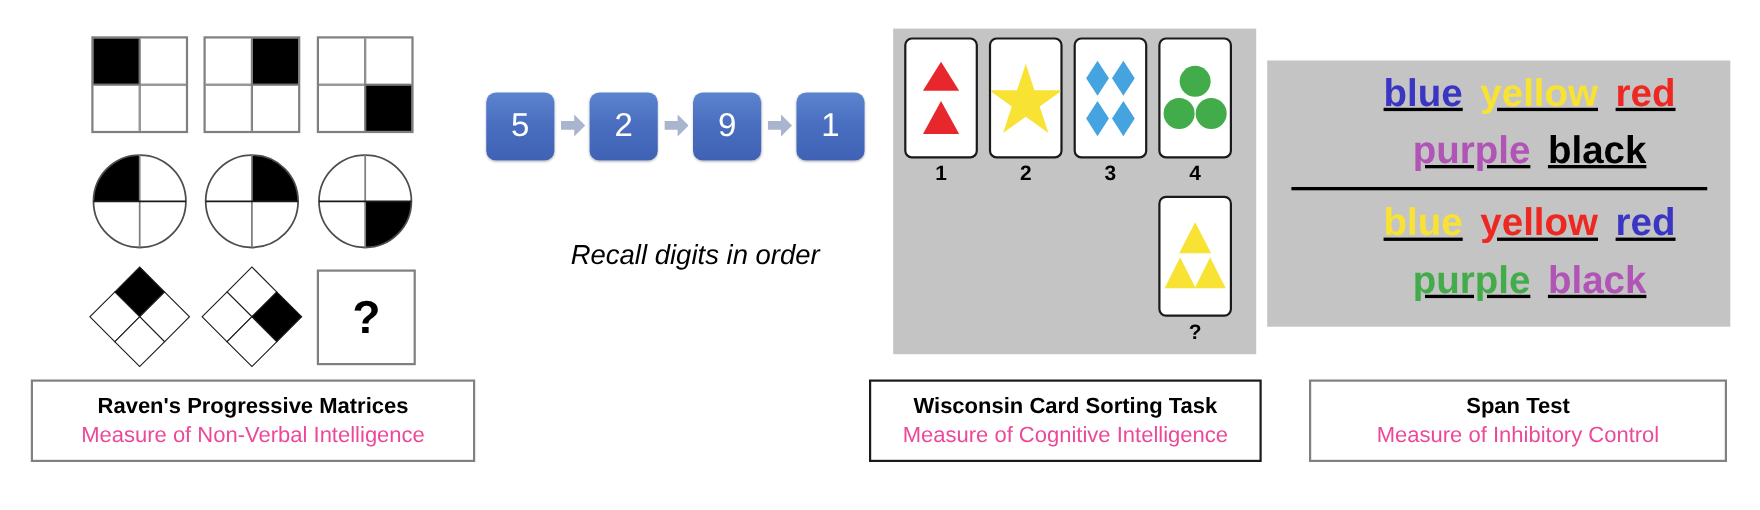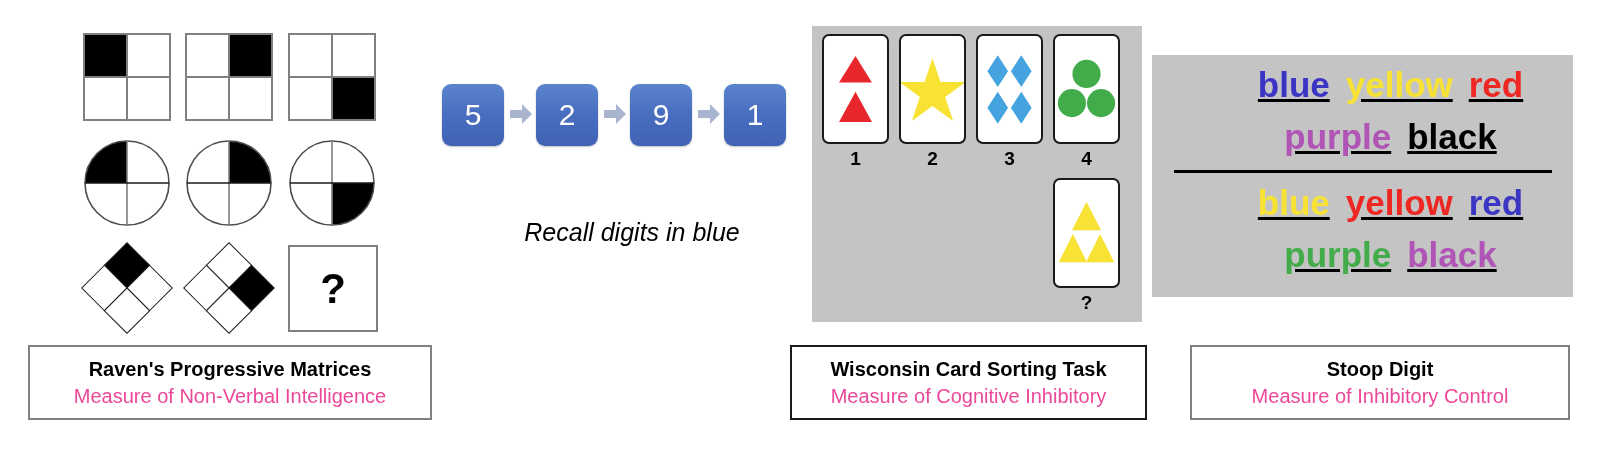--- a/index.html
+++ b/index.html
@@ -168,21 +168,21 @@
     <div class="digit-box" style="left:200px;">
       <span>9</span>
     </div>
     <svg class="digit-arrow" style="left:268px;" viewBox="0 0 22 20">
       <path d="M0 6 H12 V0 L22 10 L12 20 V14 H0 Z" fill="#a9b4cf"></path>
     </svg>
     <div class="digit-box" style="left:294px;">
       <span>1</span>
     </div>
 
-    <div class="recall-text">Recall digits in blue</div>
+    <div class="recall-text">Recall digits in order</div>
   </div>
 
   <div class="abs" id="wcst-panel">
 
     <div class="card" style="left:10px;top:8px;width:67px;height:110px;">
       <svg class="shape-wrap" viewBox="0 0 67 110">
         <polygon points="33.5,20 51,48 16,48" fill="#e8272c"></polygon>
         <polygon points="33.5,58 51,90 16,90" fill="#e8272c"></polygon>
       </svg>
     </div>
@@ -244,21 +244,21 @@
   </div>
 
   <div class="caption-box" style="left:28px;width:404px;">
     <div class="cap-title">Raven's Progressive Matrices</div>
     <div class="cap-sub">Measure of Non-Verbal Intelligence</div>
   </div>
 
 
   <div class="caption-box dark" style="left:790px;width:357px;">
     <div class="cap-title">Wisconsin Card Sorting Task</div>
-    <div class="cap-sub">Measure of Cognitive Inhibitory</div>
+    <div class="cap-sub">Measure of Cognitive Intelligence</div>
   </div>
 
   <div class="caption-box" style="left:1190px;width:380px;">
-    <div class="cap-title">Stoop Digit</div>
+    <div class="cap-title">Span Test</div>
     <div class="cap-sub">Measure of Inhibitory Control</div>
   </div>
 
 </div>
 
 </body></html>

